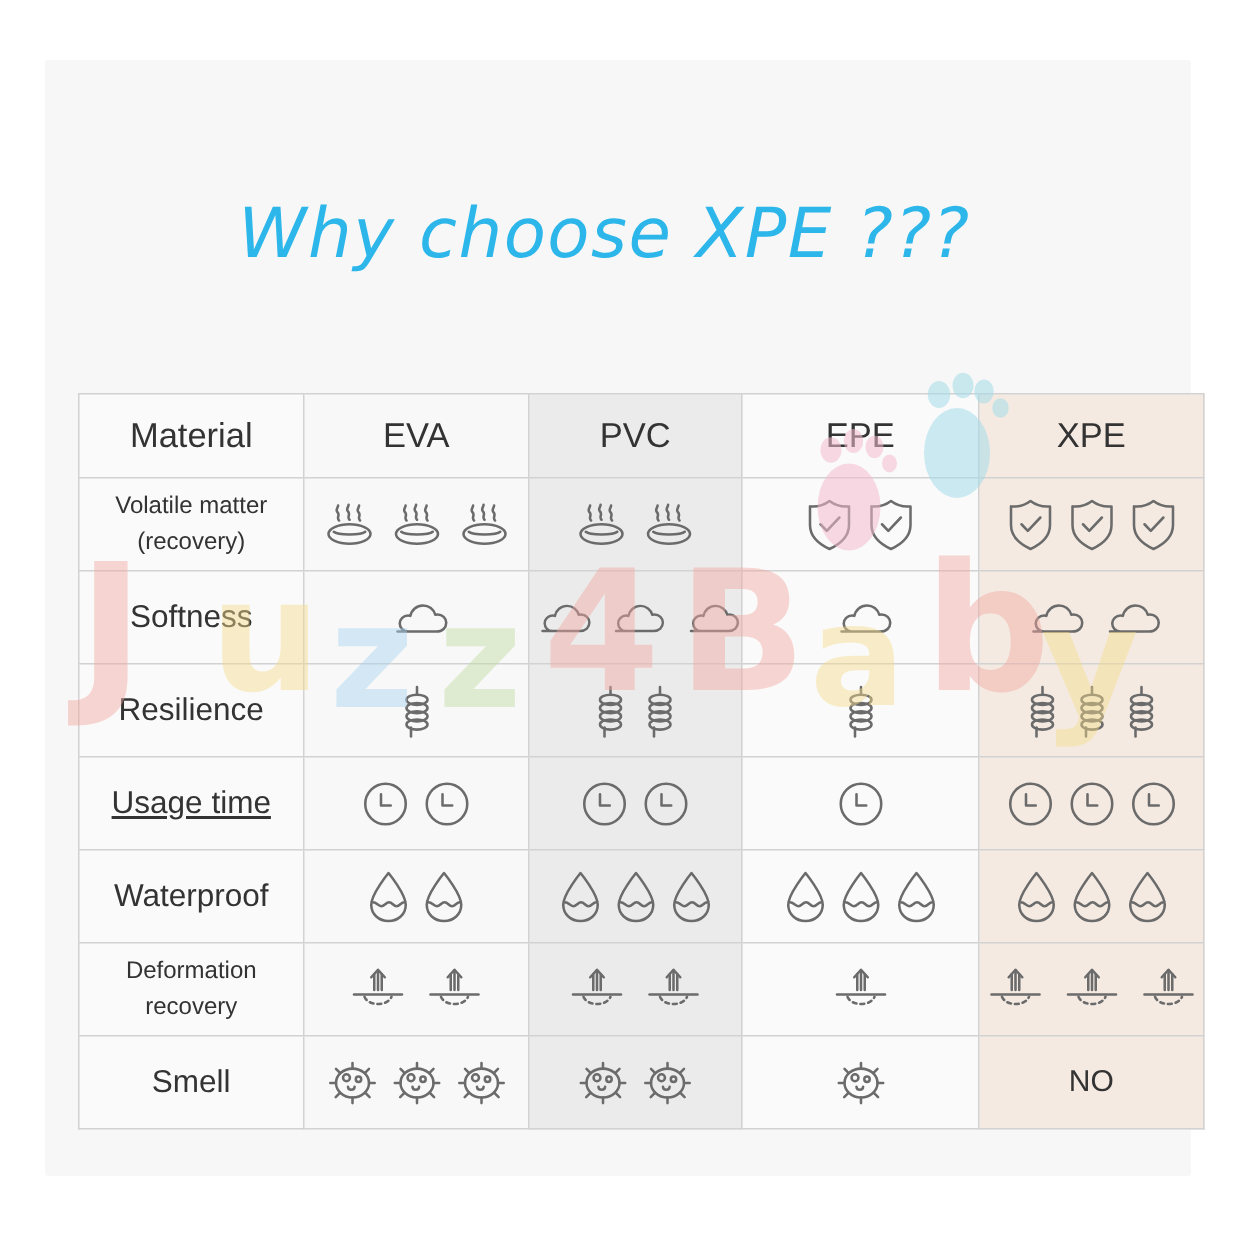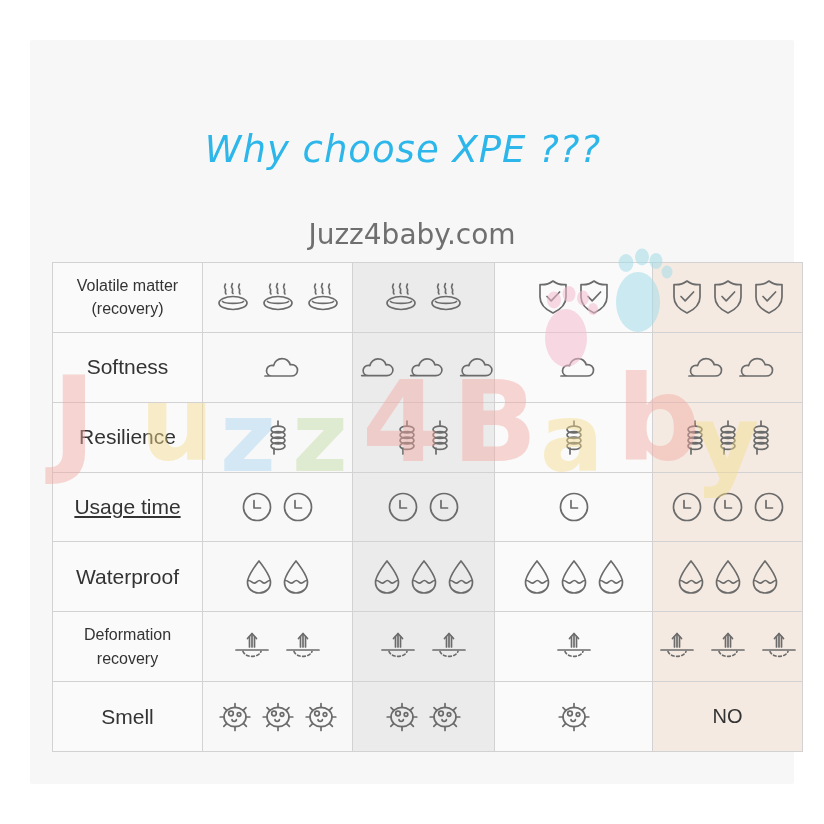--- a/index.html
+++ b/index.html
@@ -24,21 +24,21 @@
     border-radius: 2px;
   }
 
   
   #title {
     position: absolute;
     left: 0; top: 128px;
     width: 806px;
     text-align: center;
     font-family: "DejaVu Sans", sans-serif;
-    font-size: 37px;
+    font-size: 46px;
     font-style: italic;
     font-weight: 400;
     letter-spacing: 1px;
     color: #2cb6ea;
     white-space: nowrap;
   }
   #subtitle {
     position: absolute;
     left: 0; top: 218px;
     width: 824px;
@@ -154,31 +154,37 @@
     <svg class="wm-foot" style="left:534px; top:282px;" width="72" height="92" viewBox="0 0 72 92">
       <ellipse cx="32" cy="56" rx="21" ry="29" fill="#f3bcd0"></ellipse>
       <ellipse cx="20" cy="18" rx="7" ry="8.5" fill="#f3bcd0"></ellipse>
       <ellipse cx="35" cy="12" rx="6.5" ry="8" fill="#f3bcd0"></ellipse>
       <ellipse cx="49" cy="16" rx="6" ry="7.5" fill="#f3bcd0"></ellipse>
       <ellipse cx="59" cy="27" rx="5" ry="6" fill="#f3bcd0"></ellipse>
     </svg>
   </div>
 
   <div id="title">Why choose XPE ???</div>
-  <div id="subtitle">Juzz4baby.com</div>
 
   <table id="table">
     <colgroup>
       <col class="col-label">
         <col class="col-eva">
         <col class="col-pvc">
         <col class="col-epe">
         <col class="col-xpe">
     </colgroup>
     <tbody id="tbody">
+        <tr style="height: 56px;">
+          <td class="header-cell" style="background: rgba(250, 250, 250, 0.8);">Material</td>
+          <td class="header-cell" style="background: rgba(248, 248, 248, 0.72);">EVA</td>
+          <td class="header-cell" style="background: rgba(234, 234, 234, 0.74);">PVC</td>
+          <td class="header-cell" style="background: rgba(250, 250, 250, 0.6);">EPE</td>
+          <td class="header-cell" style="background: rgba(244, 233, 224, 0.82);">XPE</td>
+        </tr>
         <tr style="height: 62px;">
           <td class="rowlabel small" style="background: rgba(250, 250, 250, 0.8);">
             <div>Volatile matter</div>
             <div>(recovery)</div>
           </td>
           <td style="background: rgba(248, 248, 248, 0.72);">
             <div class="icons">
               <svg width="38" height="34" viewBox="0 0 38 34">
         <path class="ico-stroke" d="M12 14c-2-2 1-3.5 -1-5.5 -1.6-1.6 .4-3 .4-4.5"></path>
         <path class="ico-stroke" d="M19 13.5c-2-2 1-3.5 -1-5.5 -1.6-1.6 .4-3 .4-4.5"></path>

